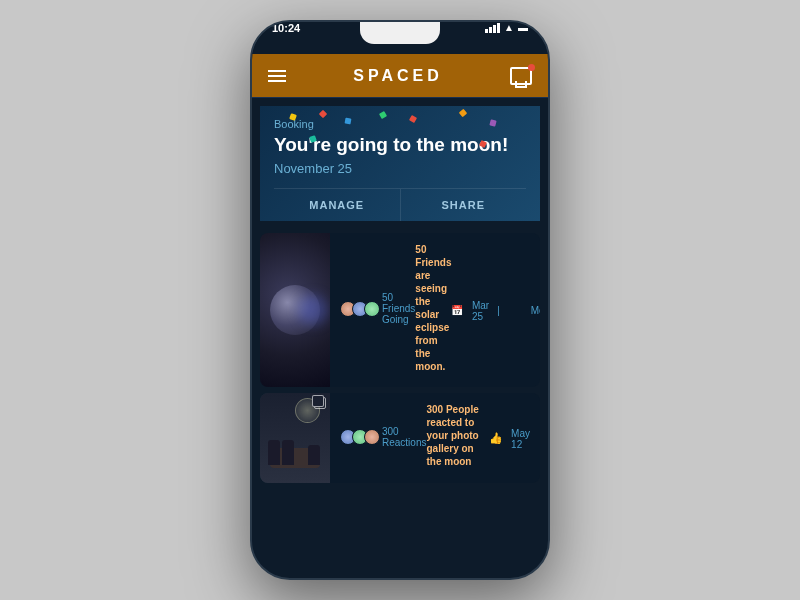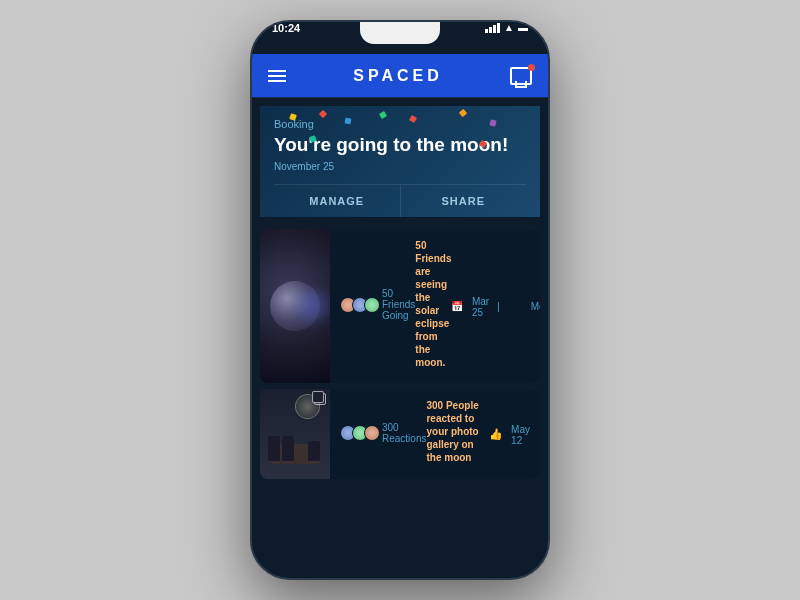--- a/index.html
+++ b/index.html
@@ -73,21 +73,21 @@
       display: block;
     }
 
     .wifi-icon, .battery-icon {
       color: #fff;
       font-size: 10px;
     }
 
     
     .app-header {
-      background: #1d4ed8;
+      background: #a16207;
       height: 44px;
       display: flex;
       align-items: center;
       justify-content: space-between;
       padding: 0 16px;
       border-bottom: 1px solid #1a3050;
     }
 
     .hamburger {
       display: flex;
@@ -171,21 +171,21 @@
     .booking-title {
       color: #ffffff;
       font-size: 19px;
       font-weight: 700;
       line-height: 1.2;
       margin-bottom: 4px;
     }
 
     .booking-date {
       color: #6ab0d4;
-      font-size: 10px;
+      font-size: 13px;
       margin-bottom: 12px;
     }
 
     .booking-actions {
       display: flex;
       border-top: 1px solid rgba(255,255,255,0.1);
     }
 
     .booking-btn {
       flex: 1;

